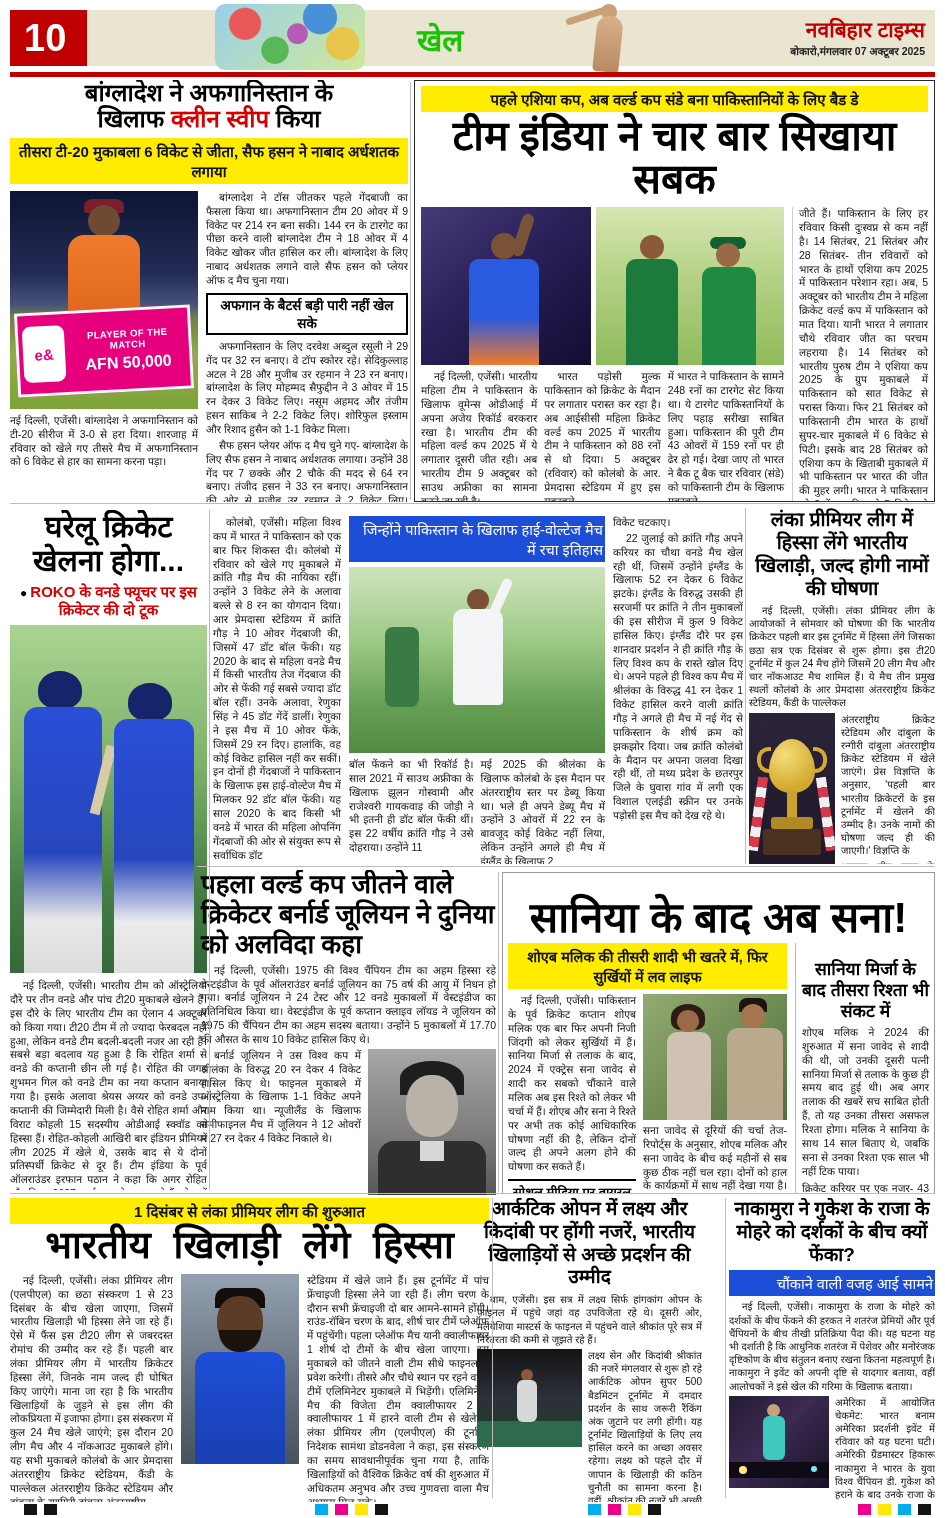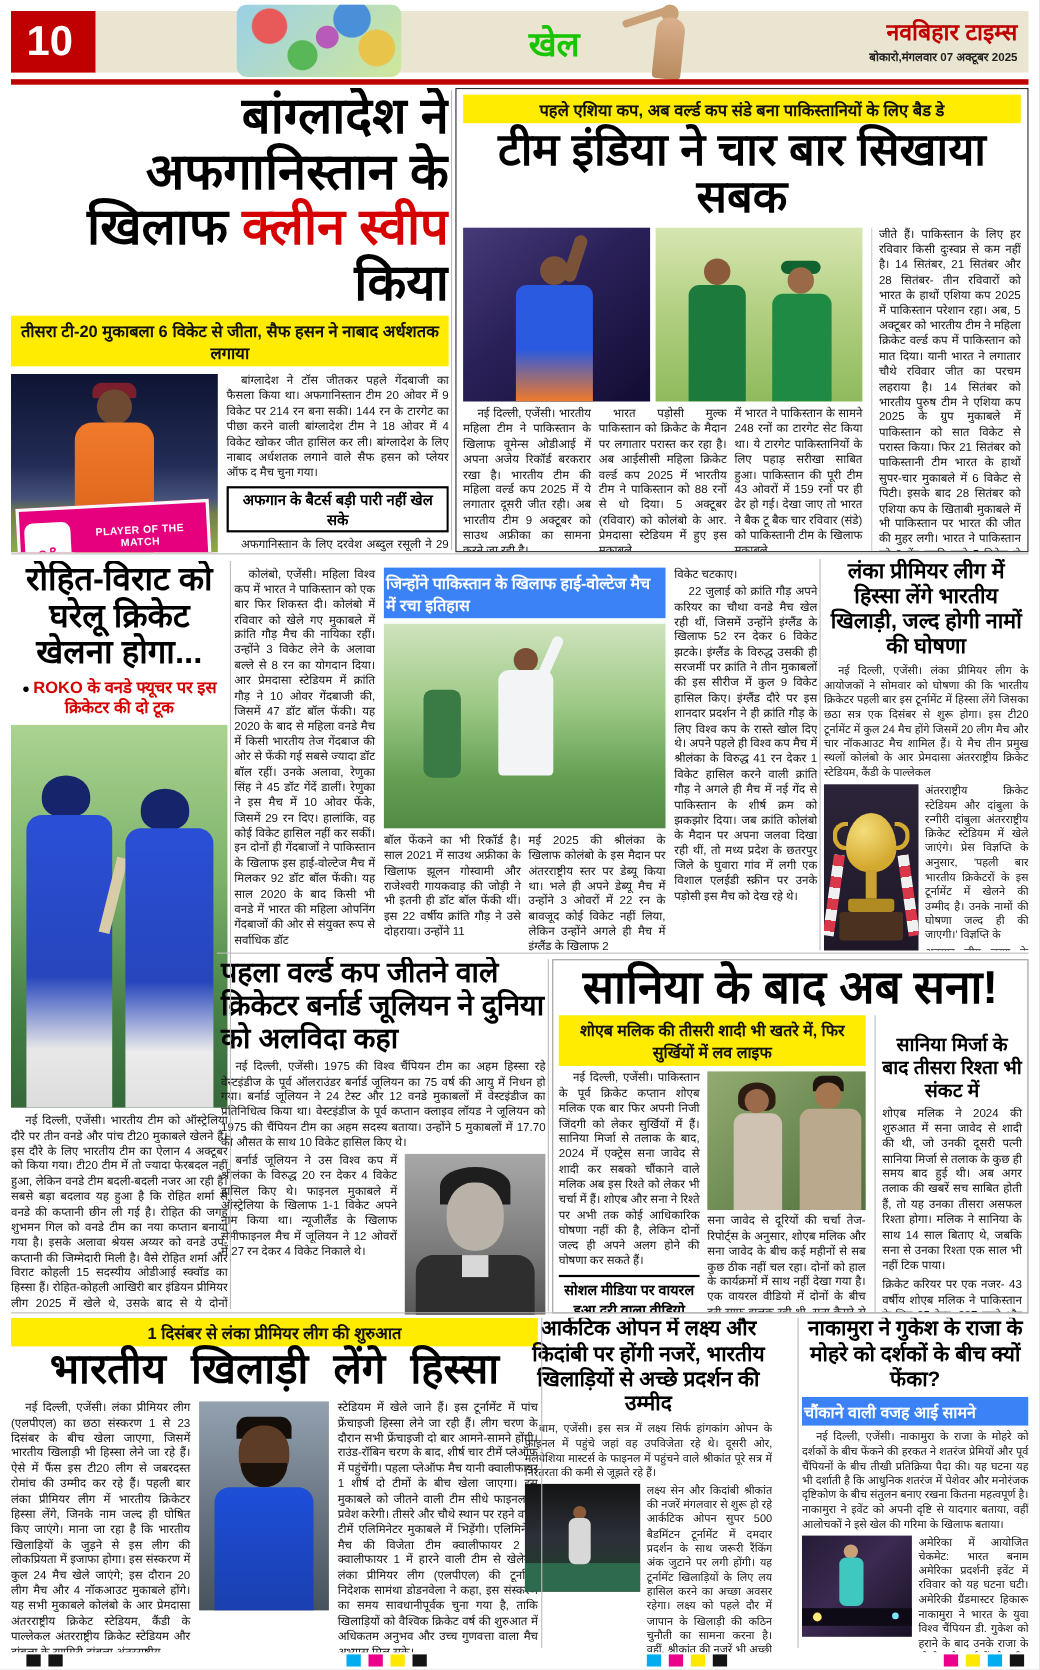--- a/index.html
+++ b/index.html
@@ -10,46 +10,46 @@
 
 .hdr-num{position:absolute;left:10px;top:10px;width:77px;height:56px;background:#c00000;color:#fff;font-size:38px;font-weight:800;display:flex;align-items:center;padding-left:14px;}
 .hdr-band{position:absolute;left:87px;top:10px;width:848px;height:56px;background:#e9e5d1;}
 .hdr-collage{position:absolute;left:128px;top:-6px;width:150px;height:66px;border-radius:10px;background:
  radial-gradient(circle at 20% 30%,#e85a5a 0 12%,transparent 13%),
  radial-gradient(circle at 70% 20%,#4a90d9 0 14%,transparent 15%),
  radial-gradient(circle at 40% 70%,#58b858 0 13%,transparent 14%),
  radial-gradient(circle at 85% 60%,#e8c44a 0 12%,transparent 13%),
  radial-gradient(circle at 55% 45%,#b85ab8 0 11%,transparent 12%),
  linear-gradient(135deg,#9ad0e8,#d0e89a);}
-.hdr-section{position:absolute;left:330px;top:8px;width:110px;text-align:right;font-size:31px;font-weight:800;color:#19c400;}
+.hdr-section{position:absolute;left:330px;top:8px;width:110px;text-align:left;font-size:31px;font-weight:800;color:#19c400;}
 .hdr-statue{position:absolute;left:470px;top:-6px;width:100px;height:70px;}
 .st-body{position:absolute;left:38px;top:12px;width:26px;height:56px;background:linear-gradient(180deg,#d9b08c,#b88a5f);border-radius:12px 12px 4px 4px;transform:rotate(6deg);}
 .st-head{position:absolute;left:44px;top:0;width:16px;height:16px;border-radius:50%;background:#caa077;}
 .st-arm{position:absolute;left:8px;top:8px;width:46px;height:7px;background:#caa077;border-radius:4px;transform:rotate(-18deg);}
 .hdr-mast{position:absolute;right:10px;top:9px;text-align:right;}
 .mast-title{font-size:21px;font-weight:800;color:#c00000;line-height:1.05;}
 .mast-date{font-size:10.5px;color:#222;font-weight:bold;margin-top:3px;}
 .hdr-rule{position:absolute;left:10px;top:72px;width:925px;height:5px;background:#c00000;}
 
 
 .art{position:absolute;overflow:hidden;}
 .body-txt{font-size:10.5px;line-height:1.32;text-align:justify;color:#141414;}
 p.body-txt{margin:0 0 2px 0;}
 .indent{text-indent:13px;}
 .yellow-band{background:#ffec00;font-weight:800;text-align:center;color:#111;}
 .red{color:#d60000;}
 .crosshead{font-weight:800;font-size:13.5px;text-align:center;border:2px solid #000;padding:1px 2px;margin:5px 0;color:#000;}
-.red-band{background:#3b82f6;color:#fff;font-weight:700;text-align:left;font-size:14.5px;padding:3px 2px;}
+.red-band{background:#1d4ed8;color:#fff;font-weight:400;text-align:right;font-size:14.5px;padding:3px 2px;}
 .ph{position:relative;overflow:hidden;flex:none;}
 figure{margin:0;}
 .vdiv,.hdiv{position:absolute;background:#bcbcbc;}
 
 
 #a-bd{left:10px;top:80px;width:398px;height:422px;}
-.bd-hl{font-size:46px;font-weight:800;text-align:right;line-height:1.1;color:#000;}
+.bd-hl{font-size:24px;font-weight:800;text-align:center;line-height:1.1;color:#000;}
 .bd-hl .l{display:block;}
 #a-bd .yellow-band{font-size:15px;padding:3px 2px;margin-top:5px;}
 #a-bd .row{display:flex;gap:8px;margin-top:7px;}
 .bd-colL{width:188px;flex:none;}
 .bd-colR{flex:1;min-width:0;}
 .ph-bd{width:188px;height:218px;background:linear-gradient(180deg,#0d1433 0%,#232c55 38%,#47527a 52%,#6f7f4a 58%,#8fae45 75%,#7da23a 100%);}
 .bd-cap{position:absolute;left:74px;top:8px;width:40px;height:14px;border-radius:8px 8px 2px 2px;background:#7a1f2b;}
 .bd-head{position:absolute;left:78px;top:14px;width:32px;height:32px;border-radius:50%;background:#6e4a33;}
 .bd-torso{position:absolute;left:58px;top:44px;width:72px;height:120px;border-radius:16px 16px 0 0;background:linear-gradient(180deg,#f07a2a,#d85f18);}
 .bd-board{position:absolute;left:6px;top:118px;width:176px;height:84px;background:#e6007e;border:3px solid #f8f8f8;transform:rotate(-3deg);display:flex;align-items:center;gap:6px;padding:4px;}
@@ -130,21 +130,21 @@
 .ju-row{display:flex;gap:7px;margin-top:2px;}
 .ju-c{flex:1;min-width:0;}
 .ph-ju{width:128px;height:148px;background:linear-gradient(180deg,#a8a8a8 0%,#7a7a7a 60%,#565656 100%);}
 .ju-hair{position:absolute;left:32px;top:12px;width:64px;height:34px;border-radius:50% 50% 0 0;background:#1e1e1e;}
 .ju-face{position:absolute;left:38px;top:26px;width:52px;height:62px;border-radius:46%;background:#b9b2a8;}
 .ju-shoulders{position:absolute;left:10px;top:92px;width:108px;height:56px;border-radius:16px 16px 0 0;background:#2e2e2e;}
 .ju-collar{position:absolute;left:52px;top:92px;width:24px;height:20px;background:#d8d8d8;}
 
 
 #a-sa{left:502px;top:872px;width:433px;height:322px;border:1px solid #999;padding:4px 5px;}
-.sa-hl{font-size:42px;font-weight:900;text-align:center;line-height:1;color:#000;}
+.sa-hl{font-size:42px;font-weight:900;text-align:center;line-height:1;color:#000;margin-top:20px;}
 .sa-main-row{display:flex;gap:8px;margin-top:4px;}
 .sa-left{flex:1;min-width:0;}
 #a-sa .yellow-band{font-size:14.5px;padding:3px 2px;}
 .sa-subrow{display:flex;gap:7px;margin-top:5px;}
 .sa-c1{width:128px;flex:none;}
 .sa-cr{flex:1;min-width:0;}
 .ph-sa{width:100%;height:126px;background:linear-gradient(135deg,#93ab72 0%,#6c8a52 55%,#51703c 100%);}
 .sa-whair{position:absolute;left:28px;top:10px;width:34px;height:26px;border-radius:50% 50% 30% 30%;background:#2d1c12;}
 .sa-wh{position:absolute;left:34px;top:16px;width:22px;height:22px;border-radius:50%;background:#9a6a4a;}
 .sa-wb{position:absolute;left:24px;top:38px;width:44px;height:88px;border-radius:10px 10px 0 0;background:#cfc2b2;}
@@ -275,21 +275,20 @@
           <div class="c body-txt indent">भारत पड़ोसी मुल्क पाकिस्तान को क्रिकेट के मैदान पर लगातार परास्त कर रहा है। अब आईसीसी महिला क्रिकेट वर्ल्ड कप 2025 में भारतीय टीम ने पाकिस्तान को 88 रनों से धो दिया। 5 अक्टूबर (रविवार) को कोलंबो के आर. प्रेमदासा स्टेडियम में हुए इस मुकाबले</div>
           <div class="c body-txt">में भारत ने पाकिस्तान के सामने 248 रनों का टारगेट सेट किया था। ये टारगेट पाकिस्तानियों के लिए पहाड़ सरीखा साबित हुआ। पाकिस्तान की पूरी टीम 43 ओवरों में 159 रनों पर ही ढेर हो गई। देखा जाए तो भारत ने बैक टू बैक चार रविवार (संडे) को पाकिस्तानी टीम के खिलाफ मुकाबले</div>
         </div>
       </div>
       <div class="ti-right body-txt">जीते हैं। पाकिस्तान के लिए हर रविवार किसी दुःस्वप्न से कम नहीं है। 14 सितंबर, 21 सितंबर और 28 सितंबर- तीन रविवारों को भारत के हाथों एशिया कप 2025 में पाकिस्तान परेशान रहा। अब, 5 अक्टूबर को भारतीय टीम ने महिला क्रिकेट वर्ल्ड कप में पाकिस्तान को मात दिया। यानी भारत ने लगातार चौथे रविवार जीत का परचम लहराया है। 14 सितंबर को भारतीय पुरुष टीम ने एशिया कप 2025 के ग्रुप मुकाबले में पाकिस्तान को सात विकेट से परास्त किया। फिर 21 सितंबर को पाकिस्तानी टीम भारत के हाथों सुपर-चार मुकाबले में 6 विकेट से पिटी। इसके बाद 28 सितंबर को एशिया कप के खिताबी मुकाबले में भी पाकिस्तान पर भारत की जीत की मुहर लगी। भारत ने पाकिस्तान को 2 गेंद बाकी रहते 5 विकेट से हराकर एशिया कप टूर्नामेंट कुल 9वीं बार जीता।</div>
     </div>
   </section>
 
   <section class="art" id="a-ro">
     <h2 class="ro-hl">
-      <span class="l">रोहित-विराट को</span>
       <span class="l">घरेलू क्रिकेट</span>
       <span class="l">खेलना होगा...</span>
     </h2>
     <div class="ro-sub"><span class="blt">●</span><span>ROKO</span><span> के वनडे फ्यूचर पर इस क्रिकेटर की दो टूक</span></div>
     <div class="ph ph-ro">
       <div class="ro-h1"></div>
       <div class="ro-b1"></div>
       <div class="ro-bat"></div>
       <div class="ro-h2"></div>
       <div class="ro-b2"></div>

